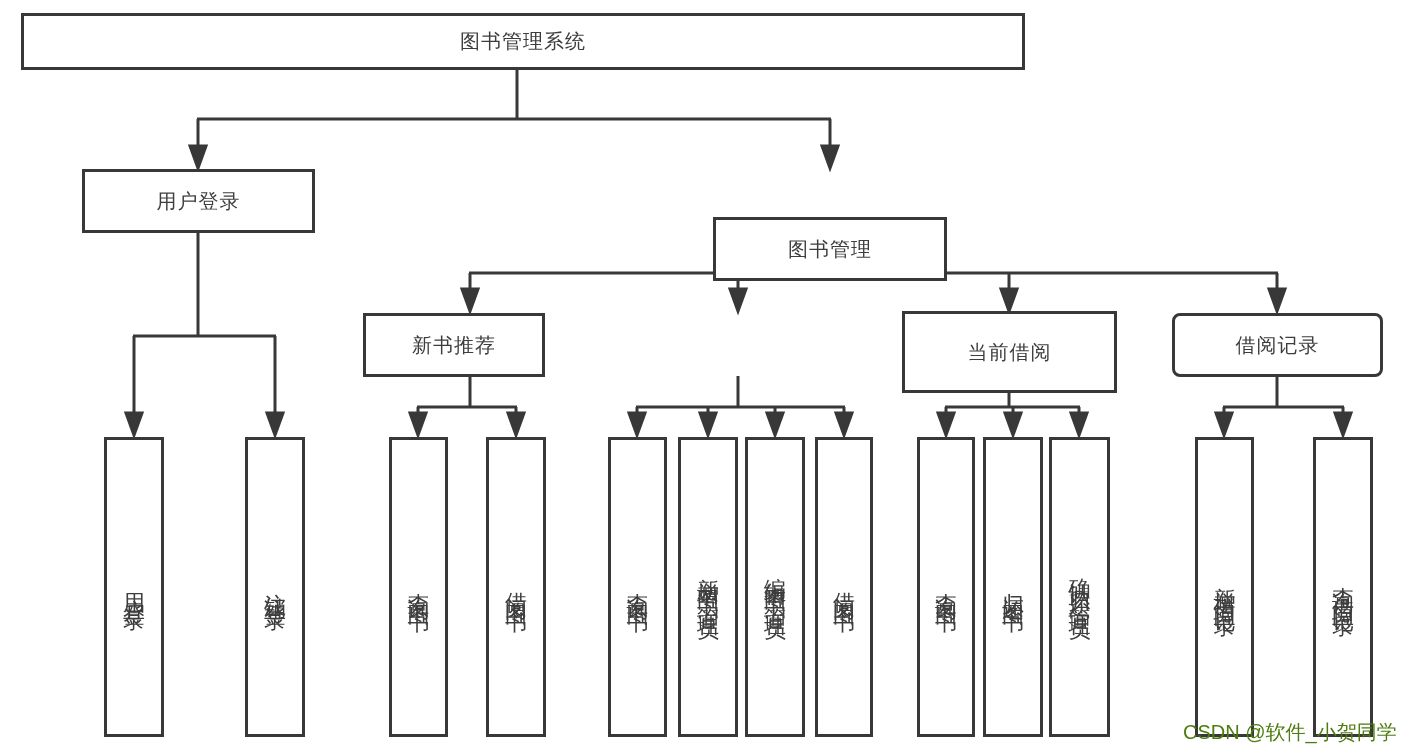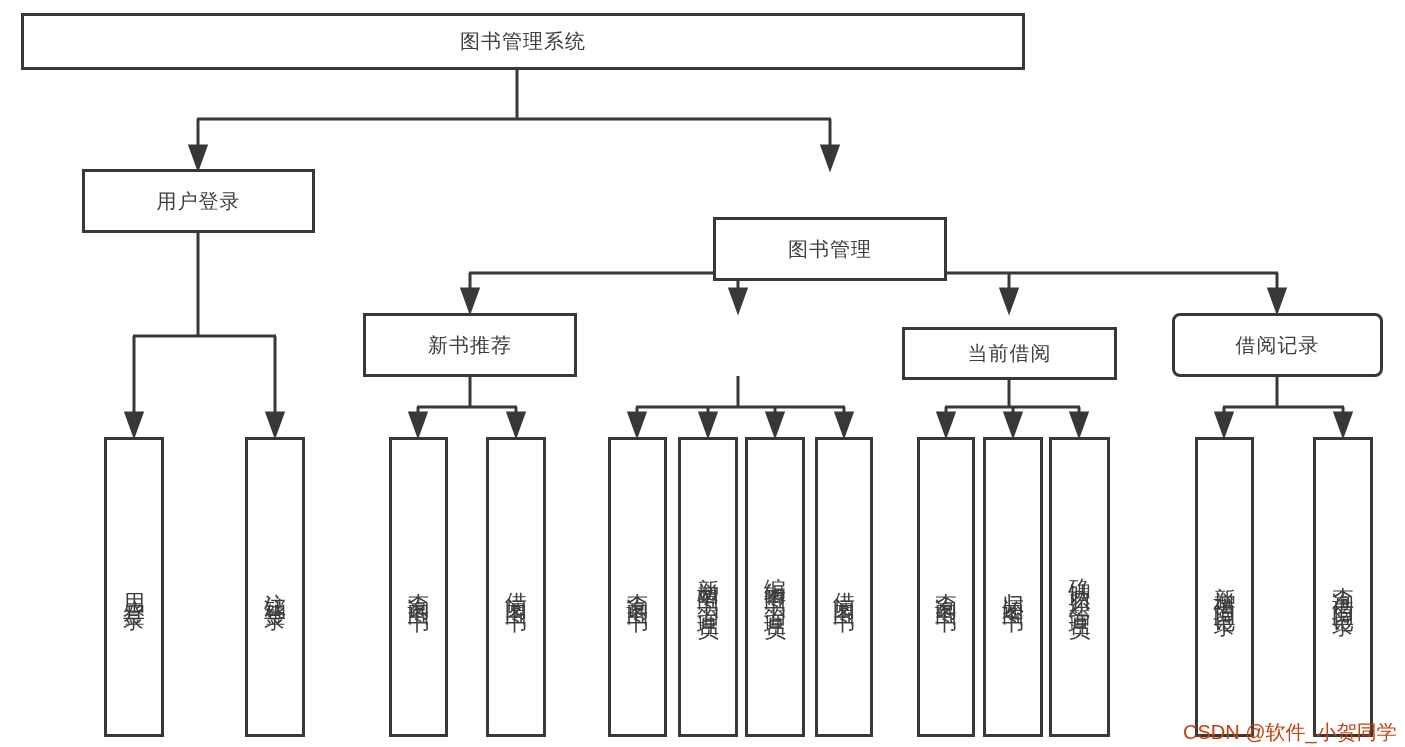--- a/index.html
+++ b/index.html
@@ -43,31 +43,31 @@
     font-size: 22px;
     letter-spacing: 6px;
     line-height: 1;
   }
   .watermark {
     position: absolute;
     left: 1183px;
     top: 719px;
     z-index: 2;
     font-size: 20px;
-    color: #c2410c;
+    color: #4d7c0f;
     white-space: nowrap;
   }
 
   
   #n-root   { left: 21px;   top: 13px;  width: 1004px; height: 57px; }
   #n-login  { left: 82px;   top: 169px; width: 233px;  height: 64px; }
   #n-mgmt   { left: 713px;  top: 169px; width: 234px;  height: 64px; margin-top: 48px; }
-  #n-rec    { left: 363px;  top: 313px; width: 214px;  height: 64px; justify-content: center; }
+  #n-rec    { left: 363px;  top: 313px; width: 182px;  height: 64px; justify-content: center; }
   #n-bor    { left: 631px;  top: 313px; width: 214px;  height: 64px; }
-  #n-cur    { left: 902px;  top: 327px; width: 215px;  height: 53px; }
+  #n-cur    { left: 902px;  top: 311px; width: 215px;  height: 82px; }
   #n-his    { left: 1172px; top: 313px; width: 211px;  height: 64px; border-radius: 8px; }
 
   #l-login1 { left: 104px;  top: 437px; width: 60px; height: 300px; }
   #l-logout { left: 245px;  top: 437px; width: 60px; height: 300px; }
   #l-rec-q  { left: 389px;  top: 437px; width: 59px; height: 300px; }
   #l-rec-b  { left: 486px;  top: 437px; width: 60px; height: 300px; }
   #l-bor-q  { left: 608px;  top: 437px; width: 59px; height: 300px; }
   #l-bor-a  { left: 678px;  top: 437px; width: 60px; height: 300px; }
   #l-bor-e  { left: 745px;  top: 437px; width: 60px; height: 300px; }
   #l-bor-b  { left: 815px;  top: 437px; width: 58px; height: 300px; }

